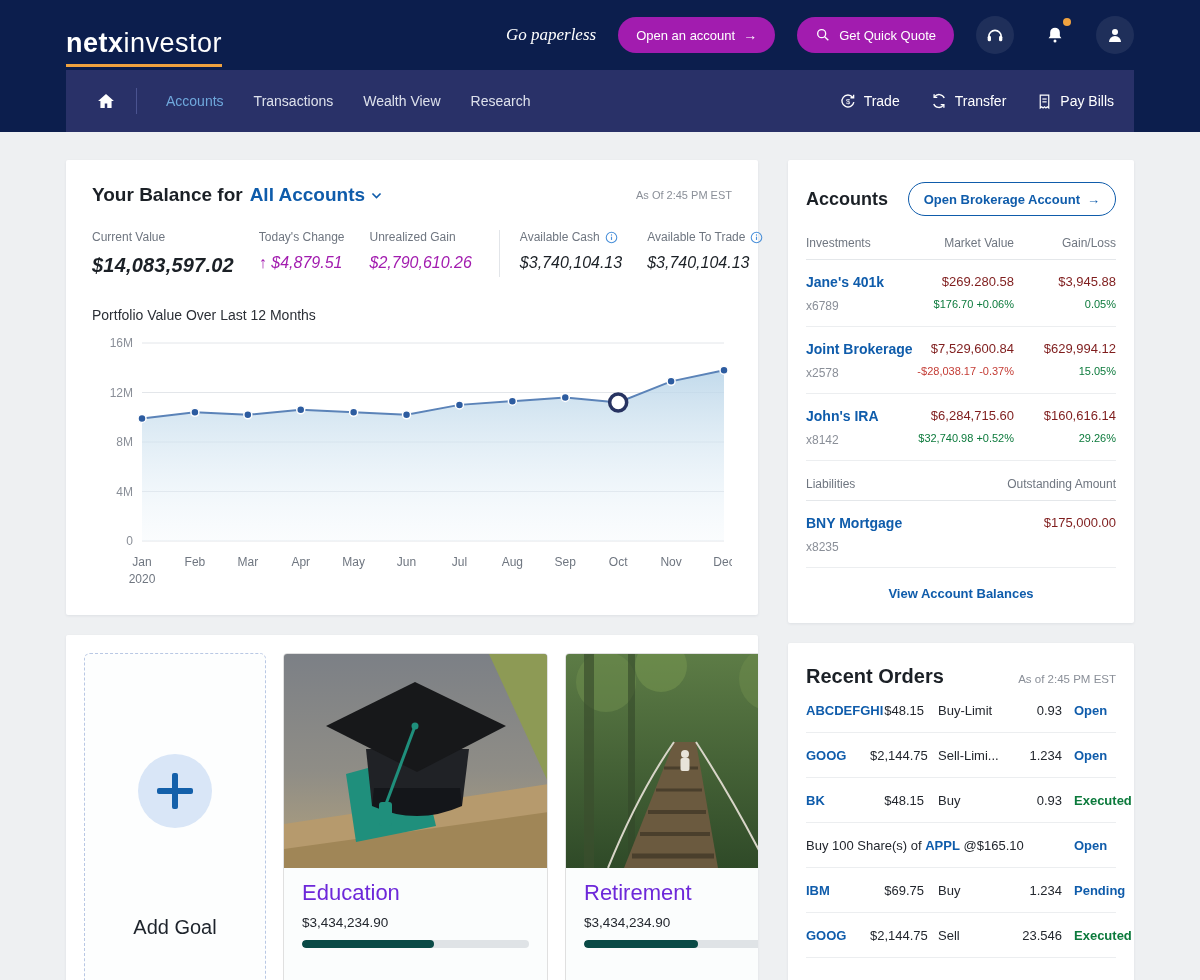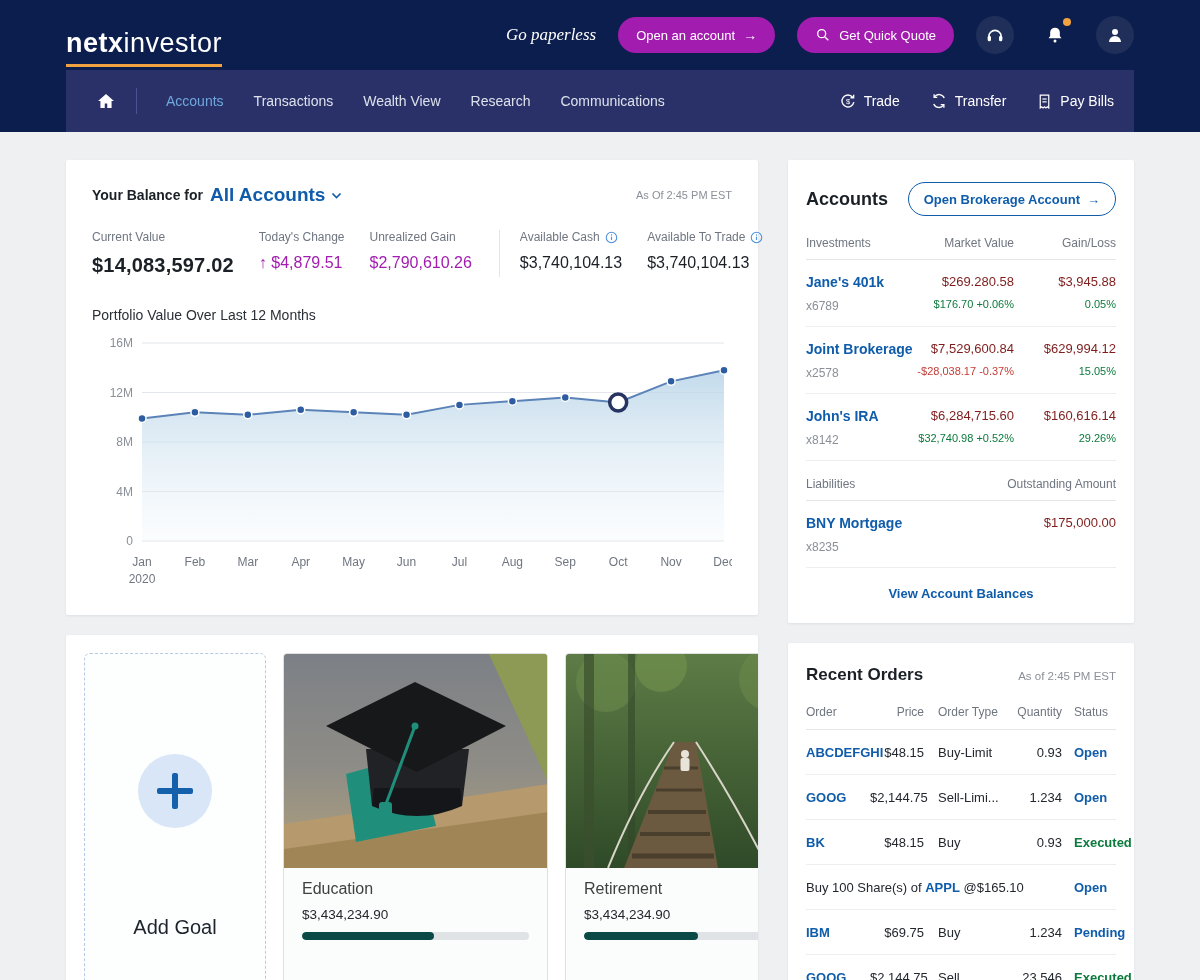--- a/index.html
+++ b/index.html
@@ -35,27 +35,27 @@
 
   
   .main { display:flex; gap:30px; padding:28px 66px 0; align-items:flex-start; }
   .col-left { width:692px; flex:0 0 692px; }
   .col-right { width:346px; flex:0 0 346px; }
   .card { background:#fff; border-radius:2px; box-shadow:0 1px 3px rgba(20,30,60,.07); }
 
   
   .balance-card { padding:24px 26px; }
   .bal-title-row { display:flex; align-items:center; }
-  .bal-title { font-size:14px; font-weight:700; color:#1b2026; }
+  .bal-title { font-size:19px; font-weight:700; color:#1b2026; }
   .bal-acct-sel { font-size:19px; font-weight:700; color:#0f5cab; margin-left:7px; display:flex; align-items:center; gap:5px; cursor:pointer; }
   .bal-asof { margin-left:auto; font-size:11px; color:#8a8f98; }
   .stats-row { display:flex; gap:25px; margin-top:24px; }
   .stat { flex:0 0 auto; }
   .stat-label { font-size:12px; color:#6f7680; display:flex; align-items:center; gap:5px; }
-  .stat-value { margin-top:10px; font-size:16px; font-weight:400; color:#1b2026; }
+  .stat-value { margin-top:10px; font-size:16px; font-weight:400; color:#1b2026;font-style:italic; }
   .stat-value.big { font-size:20px; font-weight:700; letter-spacing:.2px; }
   .stat-value.green { color:#a21caf; }
   .stat.divided { border-left:1px solid #e2e5e9; padding-left:20px; margin-left:2px; }
   .chart-title { margin-top:30px; font-size:14px; color:#2b2f36; }
   .chart { margin-top:6px; display:block; }
 
   
   .accounts-card { padding:22px 18px 10px; }
   .acct-head { display:flex; align-items:center; justify-content:space-between; }
   .acct-title { font-size:18px; font-weight:700; color:#1b2026; }
@@ -81,29 +81,29 @@
     display:flex; flex-direction:column; align-items:center; cursor:pointer; }
   .plus-circle { margin-top:100px; width:74px; height:74px; border-radius:50%; background:#d9e6f7; position:relative; }
   .plus-circle::before, .plus-circle::after { content:""; position:absolute; background:#1460aa; border-radius:2px; }
   .plus-circle::before { width:36px; height:6px; left:19px; top:34px; }
   .plus-circle::after { width:6px; height:36px; left:34px; top:19px; }
   .add-goal-label { margin-top:88px; font-size:20px; color:#1d232b; }
   .goal-card { width:265px; border:1px solid #e0e0e0; border-radius:4px; overflow:hidden; cursor:pointer; background:#fbfdfd; }
   .goal-img { height:214px; }
   .goal-img svg { display:block; }
   .goal-body { padding:12px 18px 16px; }
-  .goal-name { font-size:16px; color:#404040; }
+  .goal-name { font-size:22px; color:#6d28d9; }
   .goal-amount { font-size:13.5px; color:#23272e; margin-top:9px; }
   .progress { margin-top:10px; height:8px; background:#dfe3e6; border-radius:4px; overflow:hidden; }
   .progress-fill { height:100%; background:#0a4a46; border-radius:4px; }
 
   
   .orders-card { margin-top:20px; padding:22px 18px 0; height:353px; overflow:hidden; }
   .ord-head { display:flex; align-items:baseline; justify-content:space-between; }
-  .ord-title { font-size:17px; font-weight:700; color:#1b2026; }
+  .ord-title { font-size:20px; font-weight:700; color:#1b2026; }
   .ord-asof { font-size:11.5px; color:#8a8f98; }
   .ord-grid { display:grid; grid-template-columns:64px 54px 88px 50px 1fr; align-items:center; }
   .ord-cols { margin-top:20px; font-size:12px; color:#6f7680; padding-bottom:10px; border-bottom:1px solid #e4e7ea; }
   .ord-row { padding:15px 0 14px; border-bottom:1px solid #eceef0; font-size:13px; }
   .c-r { text-align:right; }
   .c-type { padding-left:14px; }
   .c-status { padding-left:12px; }
   .ord-sym { color:#0f5cab; font-weight:700; cursor:pointer; }
   .ord-txt { grid-column:1 / 5; color:#23272e; }
   .ord-txt .sym { color:#0f5cab; font-weight:700; }
@@ -158,21 +158,20 @@
     <span class="home-btn">
       <svg class="ic" width="20" height="20" viewBox="0 0 24 24">
           <path d="M12 3.5 L21.5 12 h-2.8 v8.5 h-5.2 v-5.5 h-3 v5.5 H5.3 V12 H2.5 z" fill="#fff"></path>
         </svg>
     </span>
     <span class="nav-divider"></span>
     <a class="nav-item active">Accounts</a>
     <a class="nav-item">Transactions</a>
     <a class="nav-item">Wealth View</a>
     <a class="nav-item">Research</a>
-    <a class="nav-item">Communications</a>
     <div class="nav-actions">
       <a class="nav-action">
         <svg class="ic" width="18" height="18" viewBox="0 0 24 24">
             <path d="M19.8 13.5 a8 8 0 1 1 -1.6 -6.5" fill="none" stroke="#fff" stroke-width="1.8"></path>
             <path d="M19.5 3.5 v4.2 h-4.2" fill="none" stroke="#fff" stroke-width="1.8"></path>
             <text x="12" y="15.6" font-size="10" fill="#fff" text-anchor="middle" font-family="sans-serif">$</text>
           </svg>
         <span>Trade</span>
       </a>
       <a class="nav-action">
@@ -453,27 +452,20 @@
 
       <div class="view-link">View Account Balances</div>
     </section>
 
     <section class="card orders-card">
       <div class="ord-head">
         <span class="ord-title">Recent Orders</span>
         <span class="ord-asof">As of 2:45 PM EST</span>
       </div>
 
-      <div class="ord-grid ord-cols">
-        <span>Order</span>
-        <span class="c-r">Price</span>
-        <span class="c-type">Order Type</span>
-        <span class="c-r">Quantity</span>
-        <span class="c-status">Status</span>
-      </div>
 
       <div class="ord-grid ord-row">
         <span class="ord-sym">ABCDEFGHI</span>
         <span class="c-r">$48.15</span>
         <span class="c-type">Buy-Limit</span>
         <span class="c-r">0.93</span>
         <span class="c-status st-blue">Open</span>
       </div>
 
       <div class="ord-grid ord-row">

